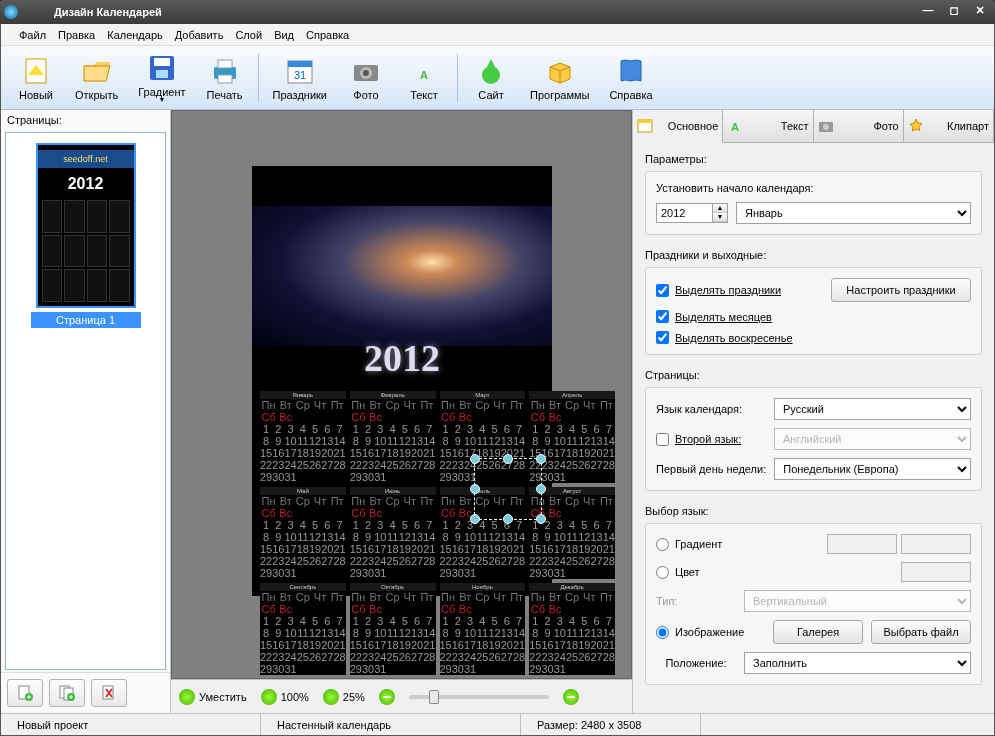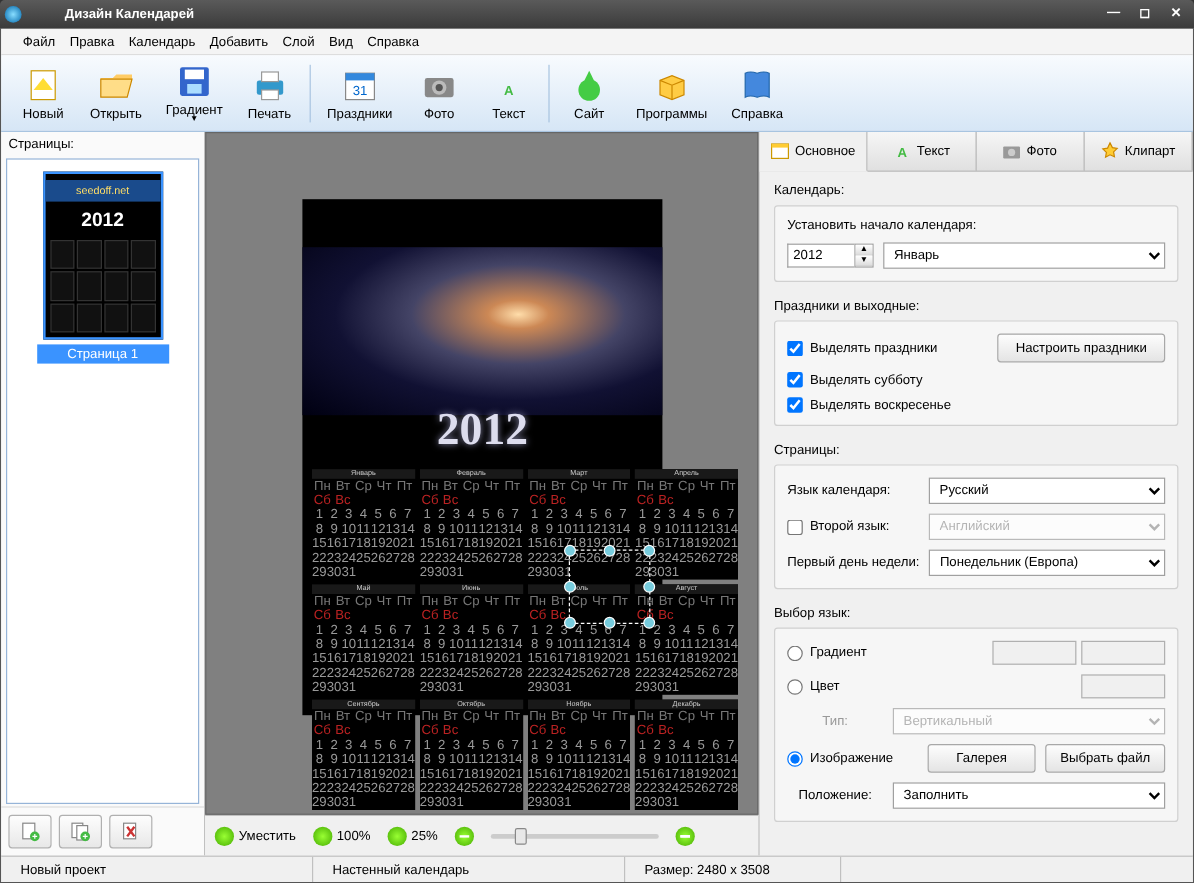--- a/index.html
+++ b/index.html
@@ -25,21 +25,21 @@
 .tsep { width: 1px; height: 48px; background: #a8c4e0; margin: 0 4px; }
 
 
 .main { flex: 1; display: flex; min-height: 0; }
 
 
 .pages { width: 170px; border-right: 1px solid #c0c0c0; background: #fafafa; display: flex; flex-direction: column; }
 .pages .phdr { padding: 4px 6px; font-weight: normal; }
 .pages .plist { flex: 1; background: #fff; border: 1px solid #96b4d8; margin: 2px 4px; overflow: auto; }
 .thumb { margin: 10px auto; width: 110px; text-align: center; }
-.thumb .timg { width: 100px; height: 140px; background: #000; border: 2px solid #3a93ff; margin: 0 auto 4px; position: relative; overflow: hidden; }
+.thumb .timg { width: 100px; height: 165px; background: #000; border: 2px solid #3a93ff; margin: 0 auto 4px; position: relative; overflow: hidden; }
 .thumb .timg .band { position:absolute; top:5px; left:0; right:0; height:18px; background:#1a4b8c; color:#fd6; font-size:9px; line-height:18px; }
 .thumb .timg .yr { position:absolute; top:30px; left:0; right:0; color:#fff; font-size:16px; font-weight:bold; }
 .thumb .timg .mg { position:absolute; top:55px; left:4px; right:4px; bottom:4px; display:grid; grid-template-columns:repeat(4,1fr); grid-template-rows:repeat(3,1fr); gap:2px; }
 .thumb .timg .mg div { background:#111; border:1px solid #333; }
 .thumb .tlbl { background: #3a93ff; color: #fff; padding: 2px; }
 .pages .pbtns { display: flex; gap: 6px; padding: 6px; border-top: 1px solid #ddd; }
 .sqbtn { width: 36px; height: 28px; border: 1px solid #b0b0b0; border-radius: 3px; background: linear-gradient(#fdfdfd,#e8e8e8); cursor: pointer; display:flex; align-items:center; justify-content:center; }
 
 
 .canvaswrap { flex: 1; display: flex; flex-direction: column; }
@@ -60,36 +60,36 @@
 .zcircle { width:16px; height:16px; border-radius:50%; background:radial-gradient(circle,#9f3,#4a0); display:inline-block; position:relative; }
 .zcircle.minus::after,.zcircle.plus::after{content:"";position:absolute;background:#fff;}
 .zcircle.minus::after{left:4px;right:4px;top:7px;height:2px;}
 .zcircle.plus::after{left:4px;right:4px;top:7px;height:2px;box-shadow:0 -3px 0 #fff inset;}
 .slider { flex: 0 0 140px; height:4px; background:#ccc; border-radius:2px; position:relative; }
 .slider .knob { position:absolute; left:20px; top:-5px; width:10px; height:14px; background:#e8e8e8; border:1px solid #888; border-radius:2px; }
 
 
 .rpanel { width: 362px; border-left: 1px solid #c0c0c0; background: #f0f0f0; display: flex; flex-direction: column; }
 .tabs { display: flex; background: #e4e4e4; border-bottom: 1px solid #b0b0b0; }
-.tab { flex:1; padding: 8px 4px; text-align:center; border-right:1px solid #b0b0b0; cursor:pointer; display:flex; align-items:center; justify-content:center; gap:4px; background:linear-gradient(#f6f6f6,#e0e0e0); }
+.tab { flex:1; padding: 8px 4px; text-align:center; border-right:1px solid #b0b0b0; cursor:pointer; display:flex; align-items:center; justify-content:space-between; gap:4px; background:linear-gradient(#f6f6f6,#e0e0e0); }
 .tab.active { background:#f0f0f0; border-bottom:1px solid #f0f0f0; margin-bottom:-1px; }
 .rcontent { flex:1; padding: 8px 12px; overflow:auto; }
 .grp { margin-bottom: 12px; }
 .grp .ghdr { padding: 2px 0 6px; }
 .grp .gbody { border:1px solid #d0d0d0; border-radius:3px; padding: 10px; background:#f6f6f6; }
 .row { display:flex; align-items:center; gap:8px; margin-bottom:8px; }
 .row:last-child{margin-bottom:0;}
 input[type=text], select { border:1px solid #a0a0a0; padding:3px 4px; background:#fff; font-size:11px; }
 .spinner { display:flex; }
 .spinner input { width:56px; border-right:none; }
 .spinner .spbtns { display:flex; flex-direction:column; border:1px solid #a0a0a0; }
 .spinner .spbtns span { width:14px; height:9px; background:linear-gradient(#fff,#ddd); font-size:7px; text-align:center; line-height:8px; cursor:pointer; border-bottom:1px solid #ccc;}
 .btn { border:1px solid #a8a8a8; border-radius:3px; background:linear-gradient(#fdfdfd,#e4e4e4); padding:5px 10px; cursor:pointer; text-align:center; }
 .btn.wide { width:100%; display:flex; align-items:center; justify-content:center; gap:6px; padding:8px; }
-.chk { display:flex; align-items:center; gap:6px; }
+.chk { display:flex; align-items:center; gap:6px;text-decoration:underline; }
 .chk input { width:13px; height:13px; }
 .rdo { display:flex; align-items:center; gap:6px; }
 .swatch { width:70px; height:20px; border:1px solid #b0b0b0; background:#fff; }
 .swatch.dis { background:#f0f0f0; }
 label.lbl { min-width: 110px; }
 label.lbl2 { min-width: 80px; }
 
 
 .statusbar { height: 22px; border-top:1px solid #c0c0c0; background:#f0f0f0; display:flex; align-items:center; }
 .statusbar .cell { padding: 0 16px; border-right:1px solid #c0c0c0; height:100%; display:flex; align-items:center; }
@@ -907,21 +907,21 @@
         <div class="tab">
             <svg width="16" height="16">
               <path d="M8 1l2 4 4 .6-3 3 .7 4L8 11l-3.7 2 .7-4-3-3 4-.6z" fill="#fc3" stroke="#c80"></path>
             </svg>
             <span>Клипарт</span>
           </div>
       </div>
       <div class="rcontent">
 
         <div class="grp">
-          <div class="ghdr">Календарь:</div>
+          <div class="ghdr">Параметры:</div>
           <div class="gbody">
             <div class="row">
                 <span>Установить начало календаря:</span>
               </div>
             <div class="row">
               <div class="spinner">
                 <input type="text" value="2012" style="">
                 <div class="spbtns">
                     <span>▲</span>
                     <span>▼</span>
@@ -938,21 +938,21 @@
             <div class="row">
               <label class="chk">
                   <input type="checkbox" checked="" style="">
                   <span>Выделять праздники</span>
                 </label>
               <div class="btn" style="margin-left:auto;min-width:140px"><span>Настроить праздники</span></div>
             </div>
             <div class="row">
                 <label class="chk">
                   <input type="checkbox" checked="" style="">
-                  <span>Выделять субботу</span>
+                  <span>Выделять месяцев</span>
                 </label>
               </div>
             <div class="row">
                 <label class="chk">
                   <input type="checkbox" checked="" style="">
                   <span>Выделять воскресенье</span>
                 </label>
               </div>
           </div>
         </div>
@@ -992,21 +992,21 @@
                 </div>
               </div>
             <div class="row">
                 <label class="rdo">
                   <input type="radio" name="bg" style="">
                   <span>Цвет</span>
                 </label>
                 <div style="margin-left:auto" class="swatch dis"></div>
               </div>
             <div class="row">
-                <label class="lbl2" style="color:#999;text-align:center;margin-left:auto">Тип:</label>
+                <label class="lbl2" style="color:#999;text-align:left;margin-left:auto">Тип:</label>
                 <select style="flex:1;color:#999" disabled=""><option>Вертикальный</option></select>
               </div>
             <div class="row">
                 <label class="rdo">
                   <input type="radio" name="bg" checked="" style="">
                   <span>Изображение</span>
                 </label>
                 <div class="btn" style="margin-left:auto;min-width:90px"><span>Галерея</span></div>
                 <div class="btn" style="min-width:100px"><span>Выбрать файл</span></div>
               </div>

